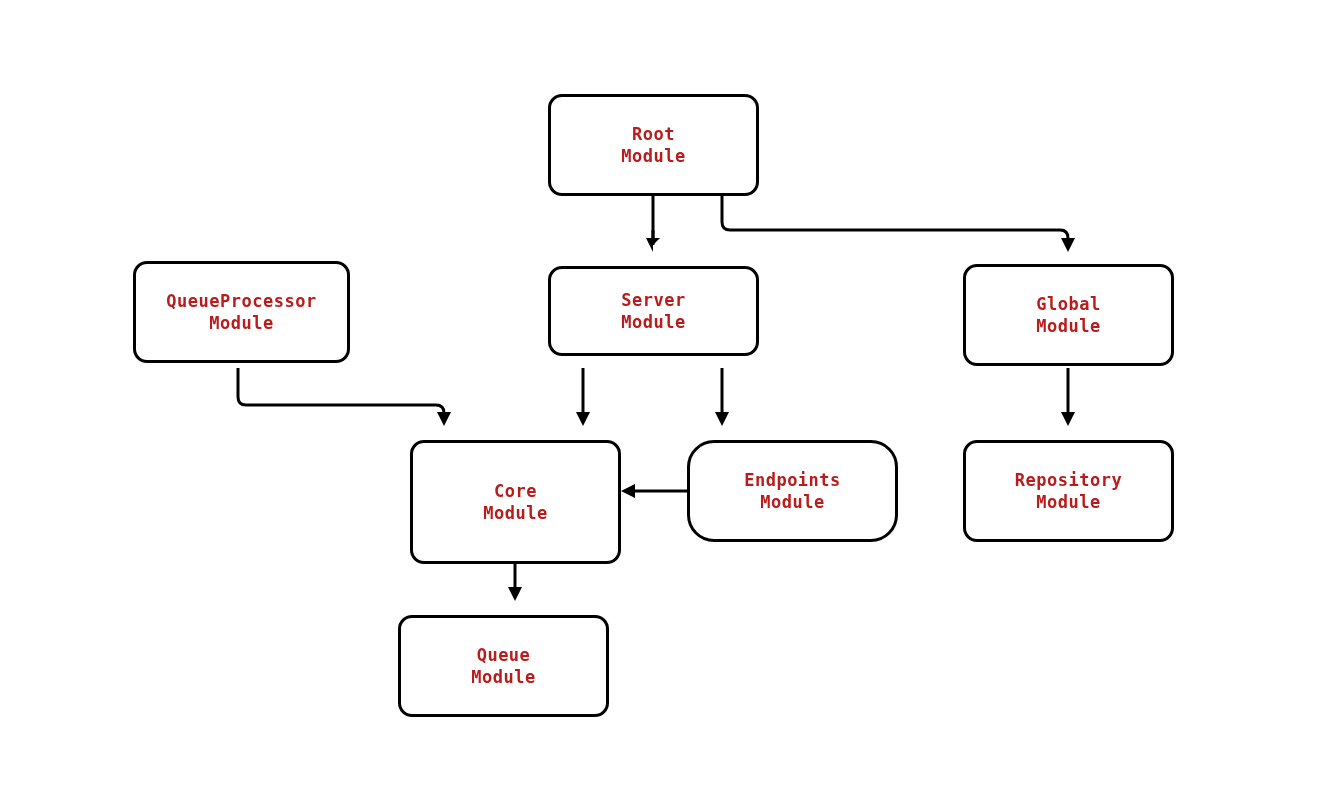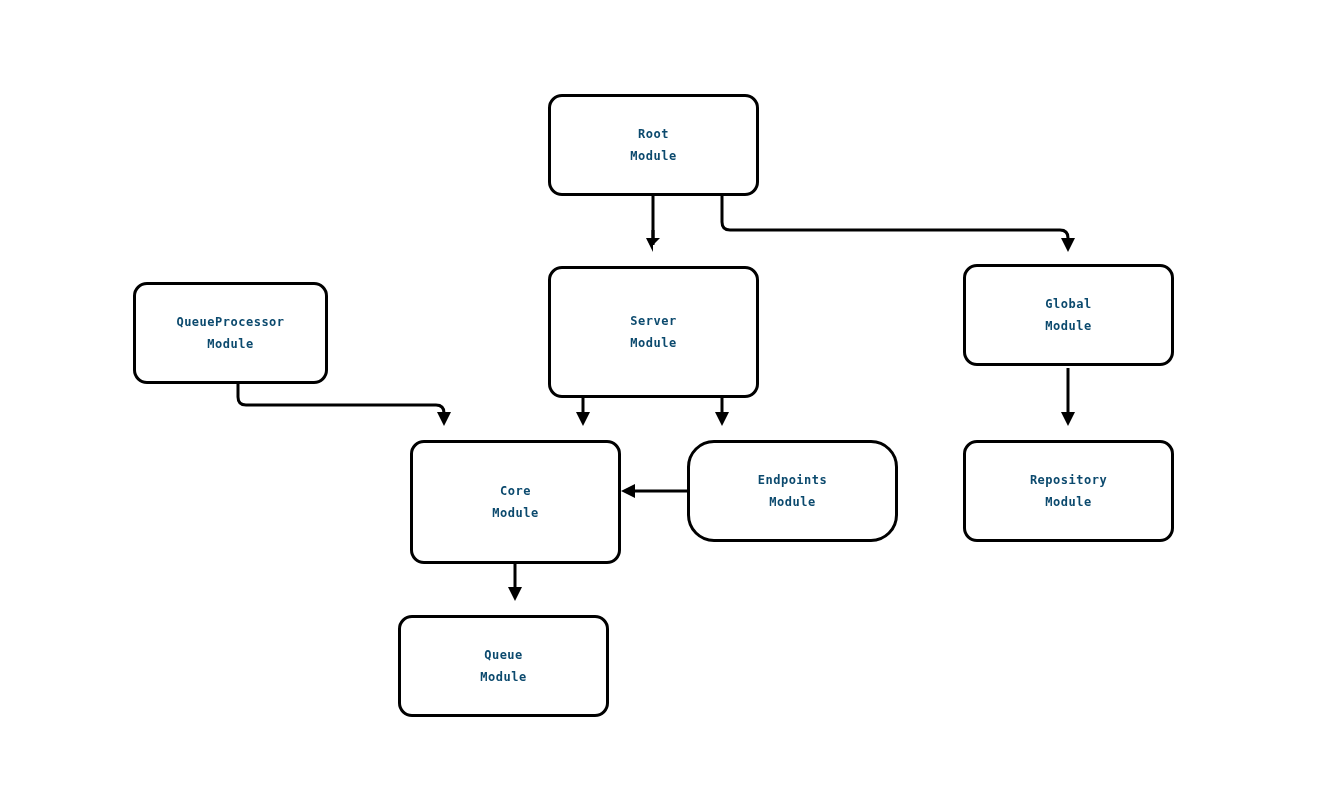--- a/index.html
+++ b/index.html
@@ -29,24 +29,24 @@
     border-radius: 14px;
     background: #ffffff;
     display: flex;
     flex-direction: column;
     align-items: center;
     justify-content: center;
     z-index: 2;
   }
   .node-label {
     font-family: "DejaVu Sans Mono", "Liberation Mono", monospace;
-    font-size: 12px;
+    font-size: 17px;
     font-weight: 700;
     line-height: 22px;
-    color: #0c4a6e;
+    color: #b91c1c;
     text-align: center;
     white-space: pre;
     letter-spacing: 0.5px;
   }
 </style>
 </head>
 <body>
 
 <div id="canvas">
 
@@ -101,26 +101,26 @@
       </g>
 
     </g>
   </svg>
 
   <div class="node" style="left:548px; top:94px; width:211px; height:102px;">
     <span class="node-label">Root</span>
     <span class="node-label">Module</span>
   </div>
 
-  <div class="node" style="left:133px; top:282px; width:195px; height:102px;">
+  <div class="node" style="left:133px; top:261px; width:217px; height:102px;">
     <span class="node-label">QueueProcessor</span>
     <span class="node-label">Module</span>
   </div>
 
-  <div class="node" style="left:548px; top:266px; width:211px; height:132px;">
+  <div class="node" style="left:548px; top:266px; width:211px; height:90px;">
     <span class="node-label">Server</span>
     <span class="node-label">Module</span>
   </div>
 
   <div class="node" style="left:963px; top:264px; width:211px; height:102px;">
     <span class="node-label">Global</span>
     <span class="node-label">Module</span>
   </div>
 
   <div class="node" style="left:410px; top:440px; width:211px; height:124px;">

